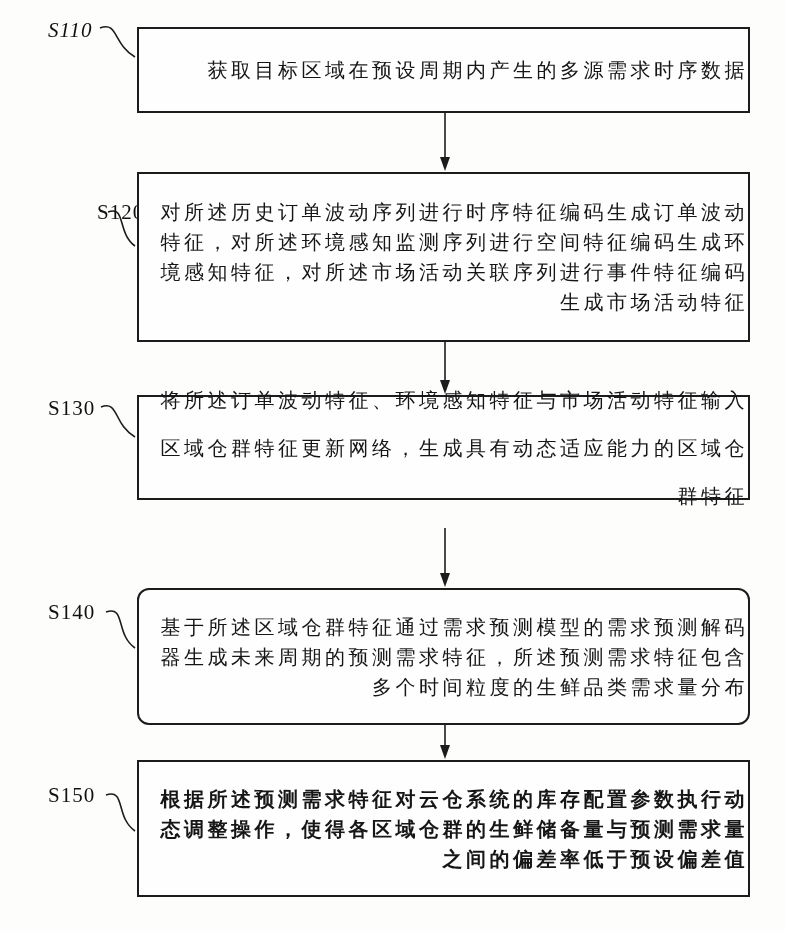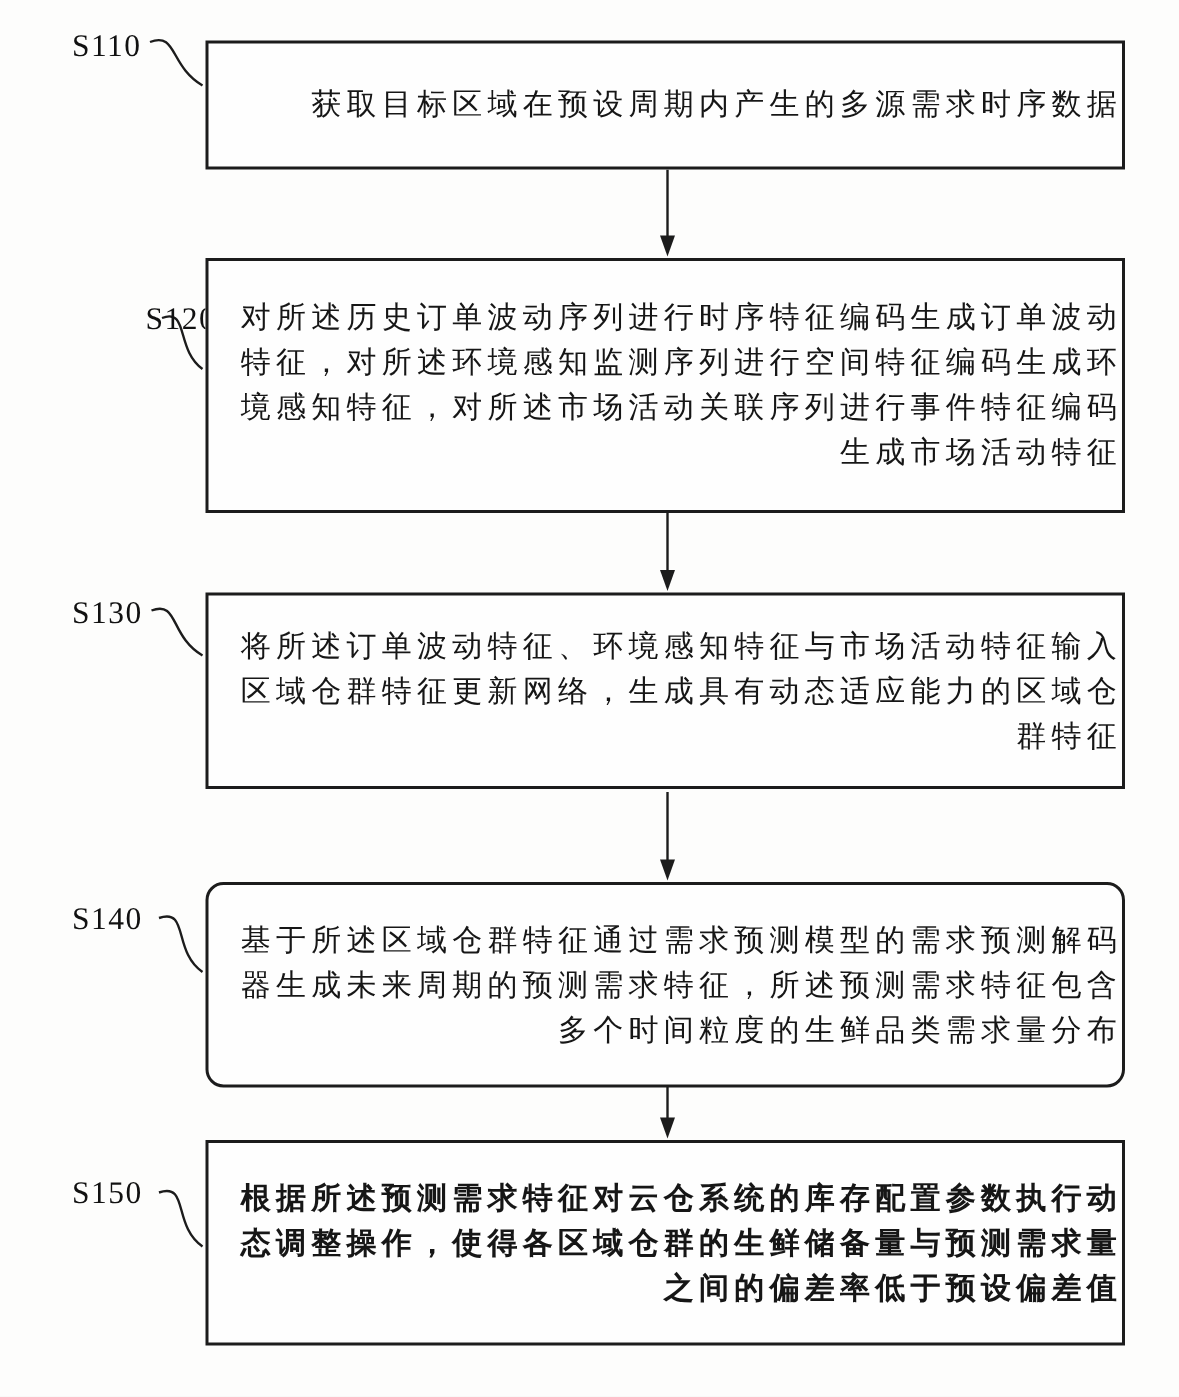--- a/index.html
+++ b/index.html
@@ -32,38 +32,38 @@
     border: 2px solid #1c1c1c;
     background: #fefefe;
     box-sizing: border-box;
     display: flex;
     flex-direction: column;
     justify-content: center;
     align-items: flex-end;
   }
   .box-s110 { top: 27px;  height: 86px;  }
   .box-s120 { top: 172px; height: 170px; }
-  .box-s130 { top: 395px; height: 131px; }
+  .box-s130 { top: 395px; height: 105px; gap: 18px; }
   .box-s140 { top: 588px; height: 137px; border-radius: 12px; }
   .box-s150 { top: 760px; height: 137px; font-weight: bold; }
   .tline {
     font-size: 20px;
     line-height: 30px;
     letter-spacing: 3.5px;
     white-space: nowrap;
     text-align: center;
   }
   .step-label {
     position: absolute;
     font-size: 21px;
     font-weight: 400;
     letter-spacing: 1px;
     color: #111;
   }
-  .lbl-s110 { left: 48px; top: 18px;  }
+  .lbl-s110 { left: 48px; top: 18px; font-style: italic;  }
   .lbl-s120 { left: 58px; top: 200px; margin-left: 39px; }
   .lbl-s130 { left: 48px; top: 396px; }
   .lbl-s140 { left: 48px; top: 600px; }
   .lbl-s150 { left: 48px; top: 783px; }
 </style>
 </head>
 <body>
 
 <div class="canvas">
 

